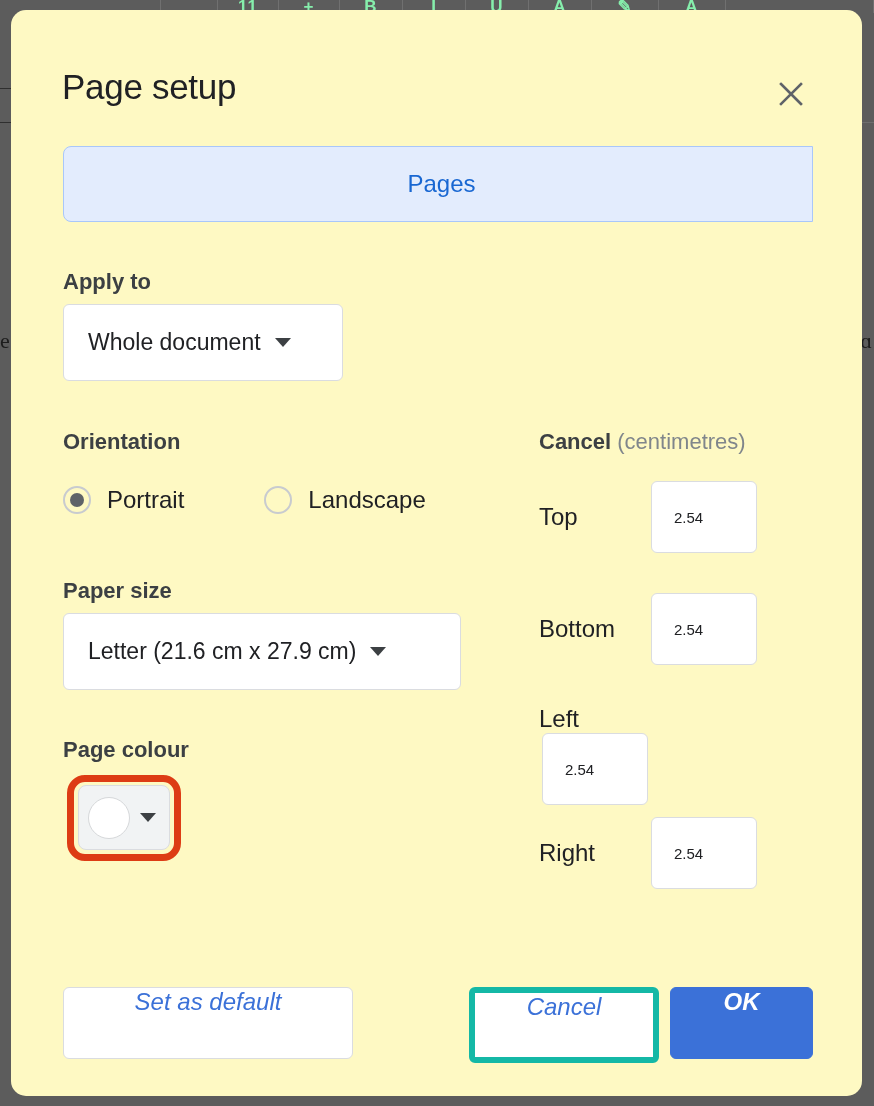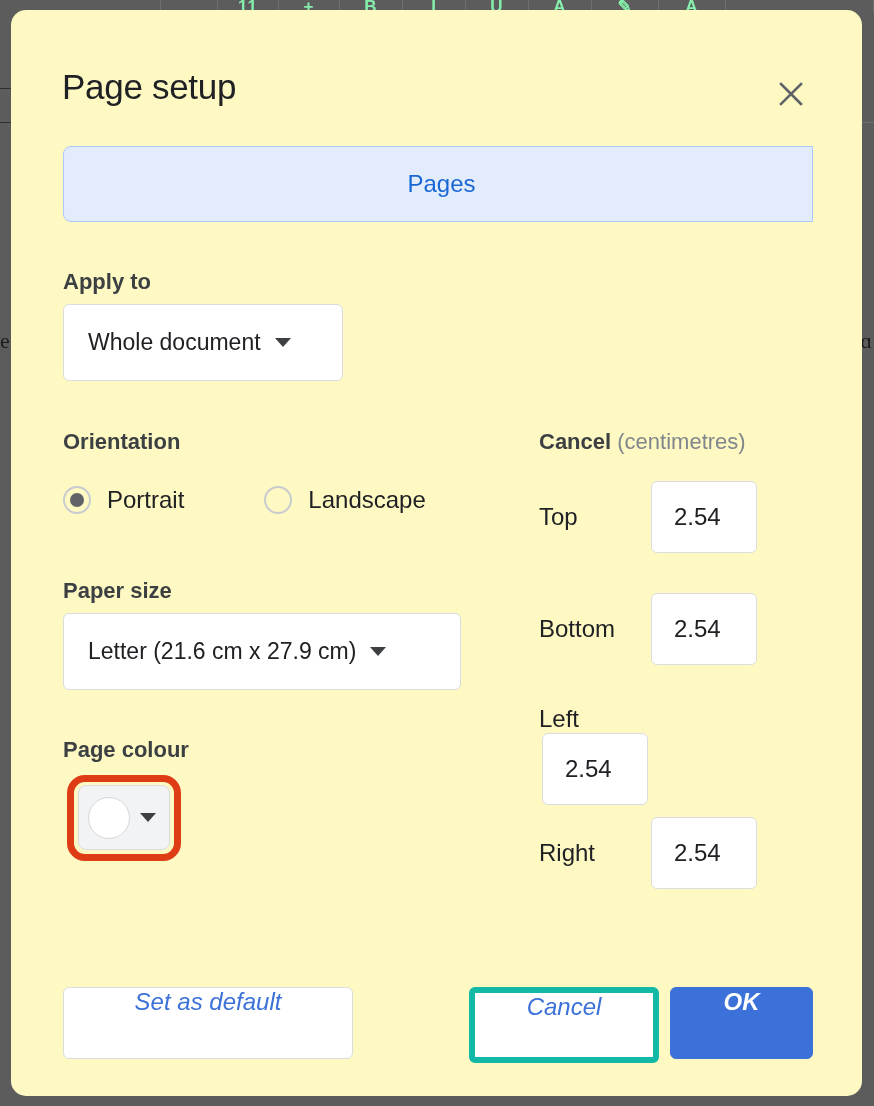--- a/index.html
+++ b/index.html
@@ -276,21 +276,21 @@
   }
   .margin-input {
     width: 106px;
     height: 72px;
     border: 1px solid #dadce0;
     border-radius: 6px;
     box-sizing: border-box;
     display: flex;
     align-items: center;
     padding-left: 22px;
-    font-size: 24px;
+    font-size: 15px;
     color: #202124;
     background: #fff;
     cursor: text;
   }
   #margin-row-0 { top: 471px; }
   #margin-row-1 { top: 583px; }
   #margin-row-2 { top: 695px; flex-direction: column; }
   #margin-row-3 { top: 807px; }
 
   

